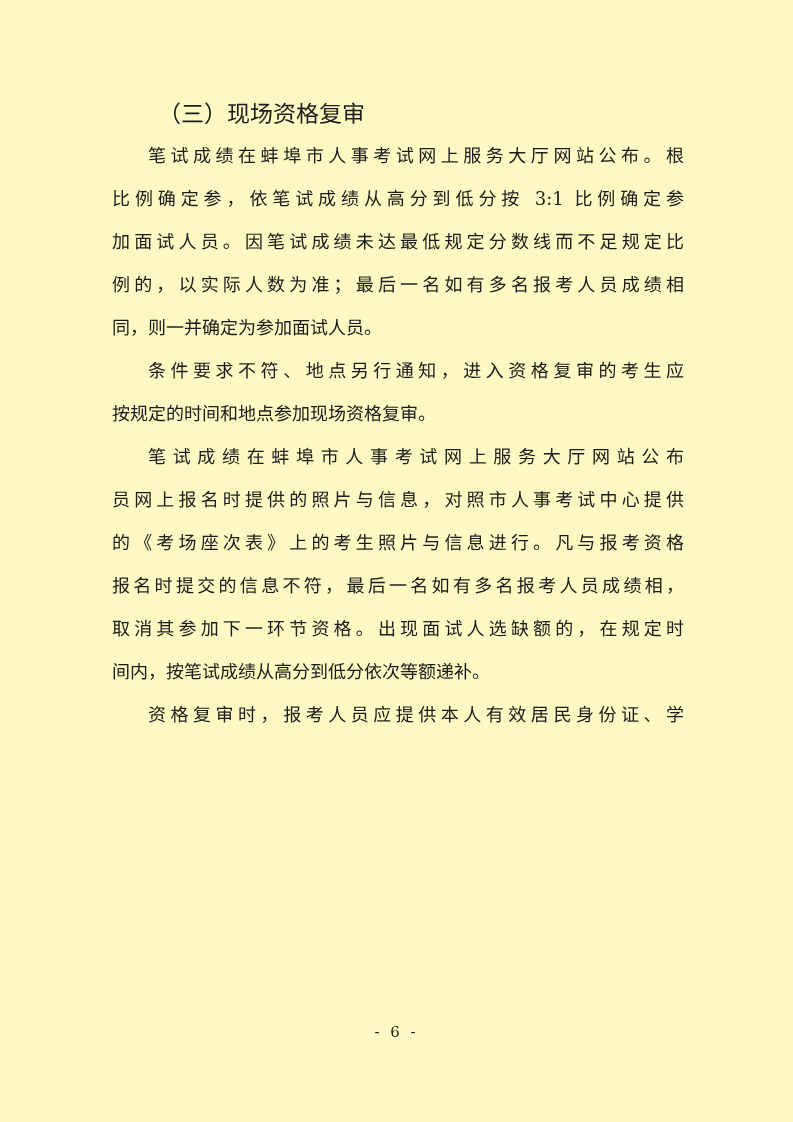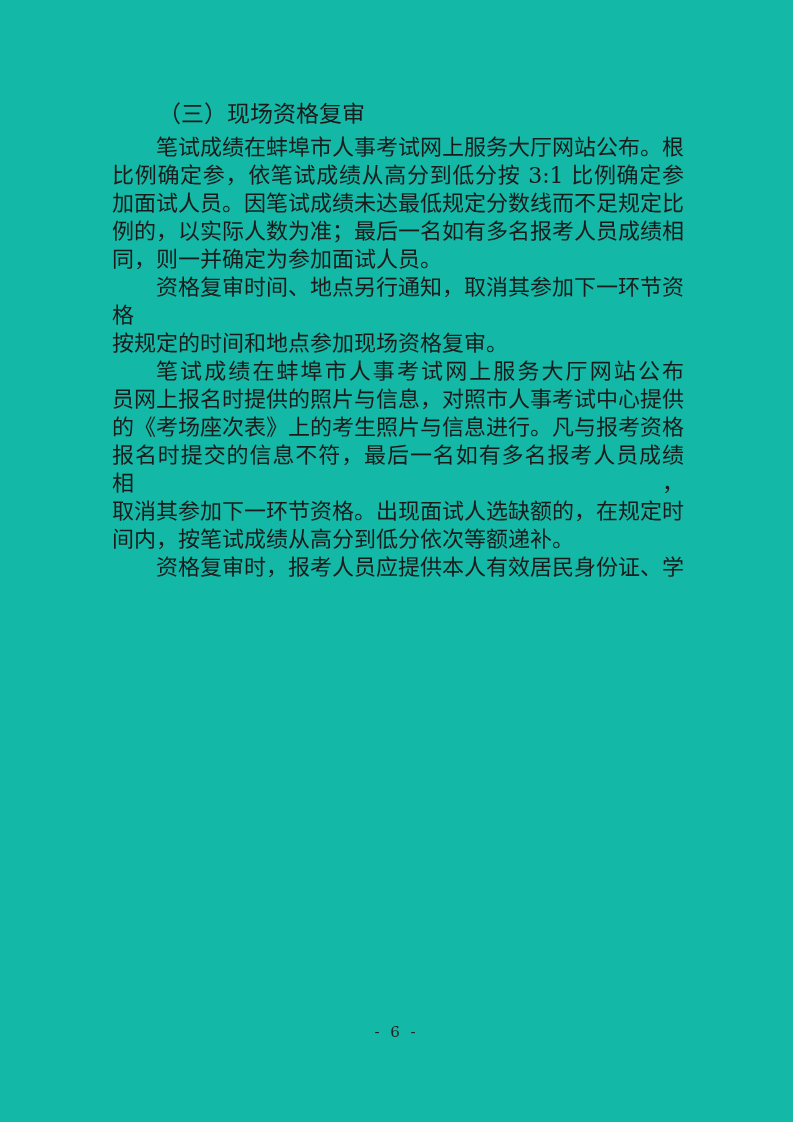--- a/index.html
+++ b/index.html
@@ -5,42 +5,42 @@
   html, body {
     margin: 0;
     padding: 0;
     background: #ffffff;
   }
   .page {
     position: relative;
     width: 793px;
     height: 1122px;
     margin: 0 auto;
-    background: #14b8a6;
+    background: #fef9c3;
     color: #1b1b1b;
     font-family: "DejaVu Serif", "Liberation Serif", serif;
     overflow: hidden;
   }
   .content {
     position: absolute;
     left: 112px;
     top: 96px;
     width: 572px;
   }
   .heading {
     font-size: 23px;
     line-height: 37.7px;
     font-weight: normal;
     text-indent: 2em;
     margin: 0;
     white-space: nowrap;
   }
   .line {
-    font-size: 22px;
-    line-height: 28px;
+    font-size: 18px;
+    line-height: 43px;
     text-align: justify;
     text-align-last: justify;
     text-justify: inter-ideograph;
   }
   .line.first {
     text-indent: 2em;
   }
   .line.lastline {
     text-align: center;
     text-align-last: left;
@@ -66,21 +66,21 @@
     <h2 class="heading">（三）现场资格复审</h2>
     <div id="paragraphs">
         <div>
           <div class="line first">笔试成绩在蚌埠市人事考试网上服务大厅网站公布。根</div>
           <div class="line">比例确定参，依笔试成绩从高分到低分按 3:1 比例确定参</div>
           <div class="line">加面试人员。因笔试成绩未达最低规定分数线而不足规定比</div>
           <div class="line">例的，以实际人数为准；最后一名如有多名报考人员成绩相</div>
           <div class="line lastline">同，则一并确定为参加面试人员。</div>
         </div>
         <div>
-          <div class="line first">资格复审时间、地点另行通知，取消其参加下一环节资格</div>
+          <div class="line first">条件要求不符、地点另行通知，进入资格复审的考生应</div>
           <div class="line lastline">按规定的时间和地点参加现场资格复审。</div>
         </div>
         <div>
           <div class="line first">笔试成绩在蚌埠市人事考试网上服务大厅网站公布</div>
           <div class="line">员网上报名时提供的照片与信息，对照市人事考试中心提供</div>
           <div class="line">的《考场座次表》上的考生照片与信息进行。凡与报考资格</div>
           <div class="line">报名时提交的信息不符，最后一名如有多名报考人员成绩相，</div>
           <div class="line">取消其参加下一环节资格。出现面试人选缺额的，在规定时</div>
           <div class="line lastline">间内，按笔试成绩从高分到低分依次等额递补。</div>
         </div>

